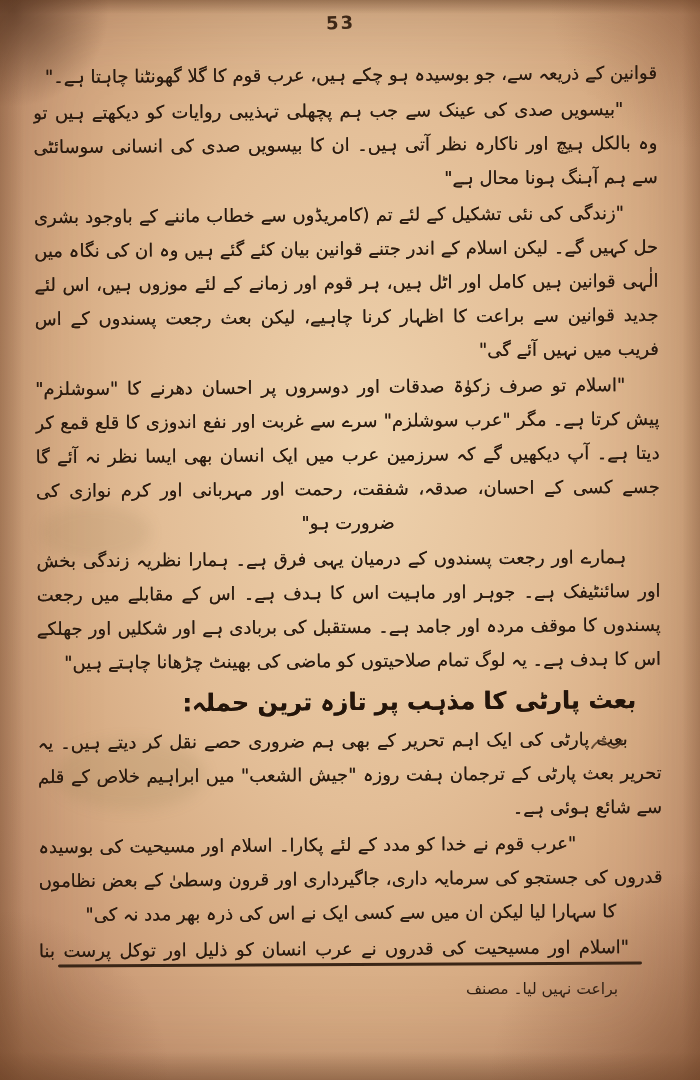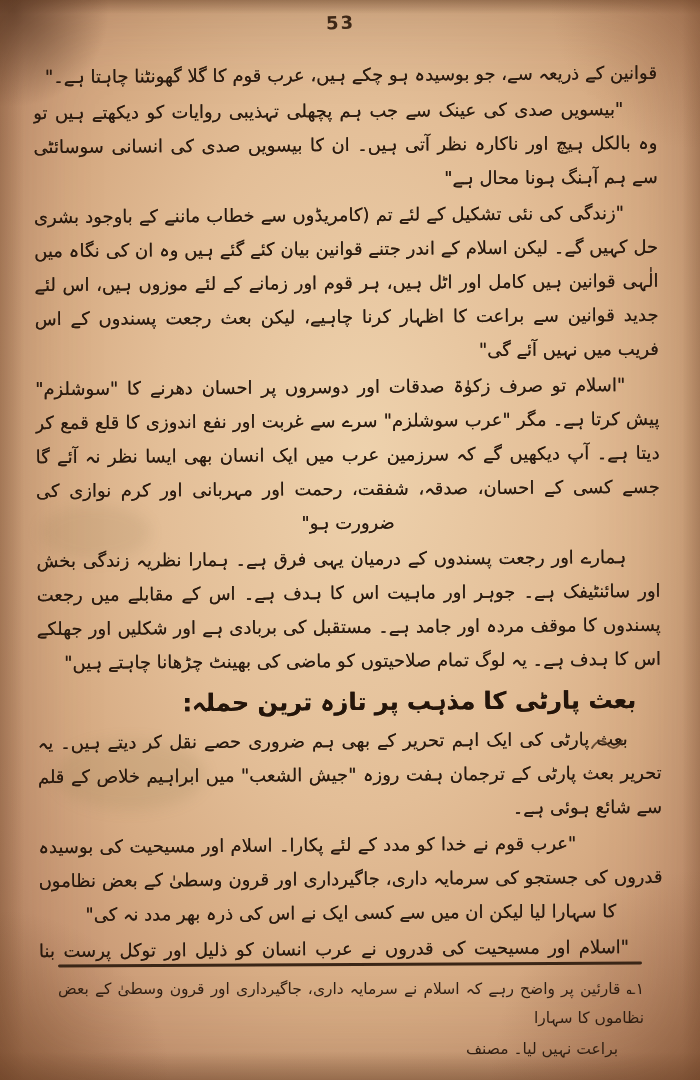--- a/index.html
+++ b/index.html
@@ -77,17 +77,16 @@
   </div>
 
   <div class="margin-mark">
     <svg width="34" height="16" viewBox="0 0 34 16">
       <path d="M2,11 C7,3 13,2 17,7 C20,11 25,13 29,8 C31,5 32,4 32,4" fill="none" stroke="#503721" stroke-width="2" stroke-linecap="round"></path>
     </svg>
   </div>
 
   <div class="footnote">
     <div class="fn-rule"></div>
-    <p class="fn-text"><span>۱؎</span> <span>قارئین پر واضح رہے کہ اسلام نے سرمایہ داری، جاگیرداری اور قرون وسطیٰ کے بعض نظاموں کا سہارا</span></p>
     <p class="fn-line2">براعت نہیں لیا۔ مصنف</p>
   </div>
 
 </div>
 
 </body></html>

